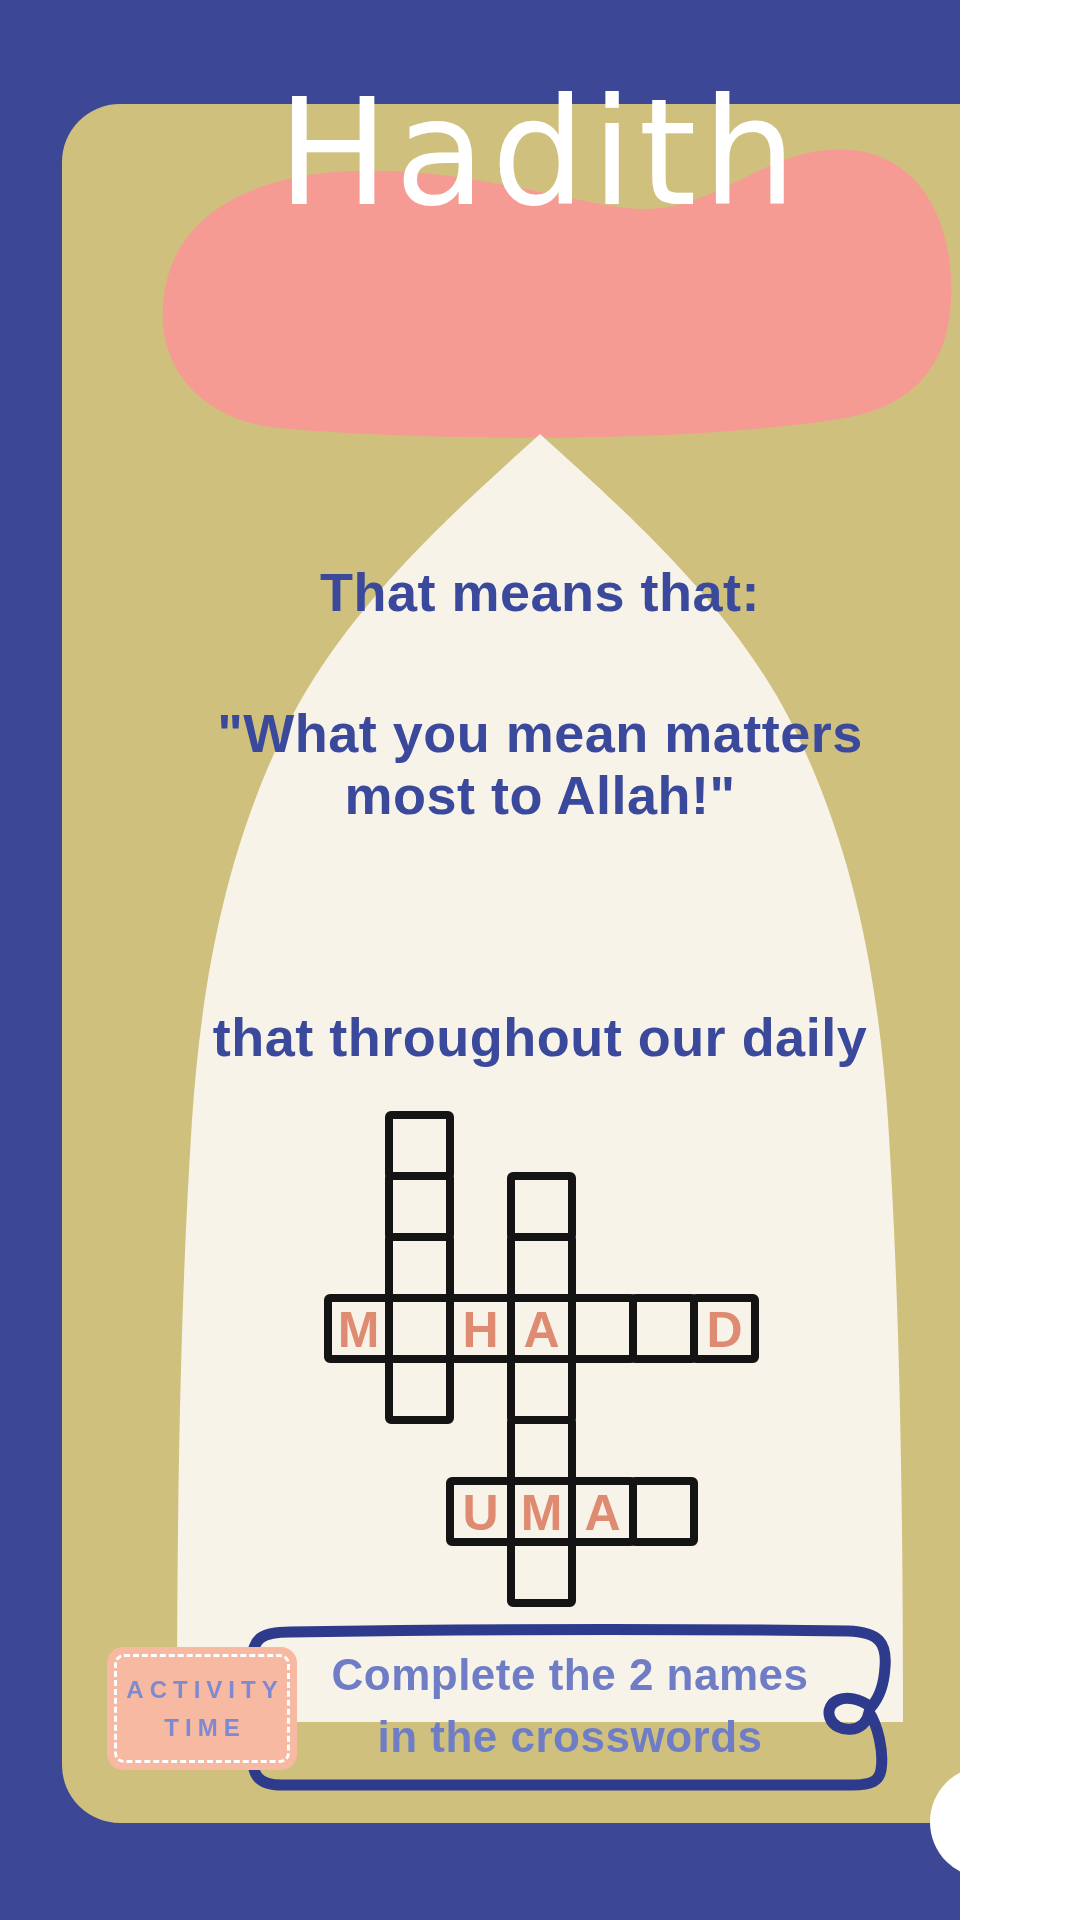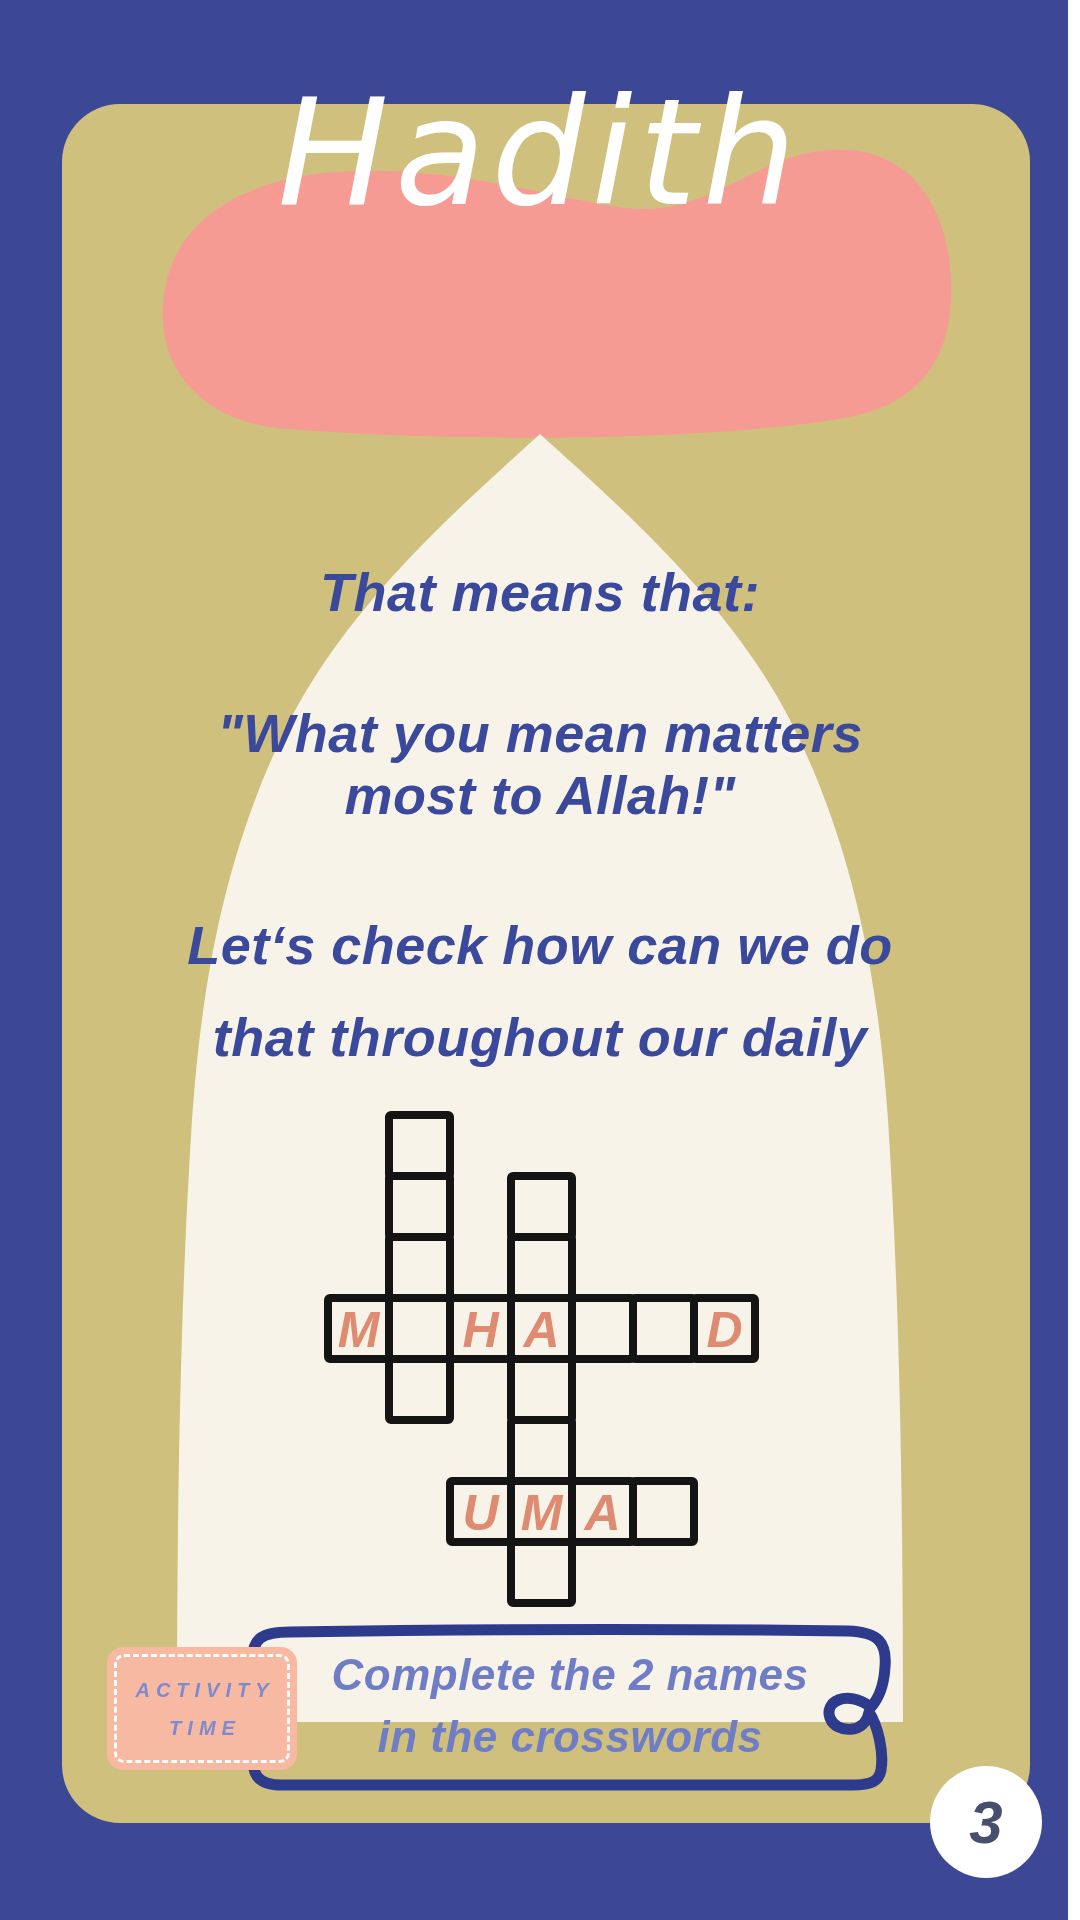--- a/index.html
+++ b/index.html
@@ -13,26 +13,25 @@
     --letter: #DE8B72;
     --grid-line: #141414;
     --box-border: #2E3A8C;
     --instruction-text: #6F7DC7;
     --badge-bg: #F8B9A2;
     --badge-text: #7D8AD0;
     --page-num: #474F6E;
   }
   .canvas {
     position: relative;
-    width: 1068px;
+    width: 960px;
     height: 1920px;
     background: var(--bg);
     overflow: hidden;
     font-family: "DejaVu Sans", sans-serif;
-    font-style: italic;
   }
   .card {
     position: absolute;
     left: 62px; top: 104px;
     width: 968px; height: 1719px;
     background: var(--card);
     border-radius: 58px;
   }
   .shape-svg {
     position: absolute;
@@ -102,21 +101,21 @@
     border: 3px dashed #FFFFFF;
     border-radius: 10px;
     display: flex;
     flex-direction: column;
     justify-content: center;
     align-items: center;
     gap: 10px;
     color: var(--badge-text);
     font-family: "Liberation Sans", sans-serif;
     font-weight: 700;
-    font-size: 20px;
+    font-size: 24px;
     line-height: 28px;
     letter-spacing: 6px;
     text-indent: 6px;
   }
   .page-circle {
     position: absolute;
     left: 930px; top: 1766px;
     width: 112px; height: 112px;
     background: #FFFFFF;
     border-radius: 50%;
@@ -155,21 +154,20 @@
          C 728 600, 618 505, 540 434 Z"></path>
   </svg>
 
   <div class="title-block">
     <div>Hadith</div>
   </div>
 
   <div class="body-line intro">That means that:</div>
   <div class="body-line quote1">"What you mean matters</div>
   <div class="body-line quote2">most to Allah!"</div>
-  <div class="body-line prompt1">Let‘s check how can we do</div>
   <div class="body-line prompt2">that throughout our daily</div>
 
   <svg id="crossword" class="crossword-svg" viewBox="0 0 1080 1920">
       <rect x="389" y="1115" width="61" height="61" fill="#F7F3E8" stroke="#141414" stroke-width="8" stroke-linejoin="round" rx="2"></rect>
       <rect x="389" y="1176" width="61" height="61" fill="#F7F3E8" stroke="#141414" stroke-width="8" stroke-linejoin="round" rx="2"></rect>
       <rect x="389" y="1237" width="61" height="61" fill="#F7F3E8" stroke="#141414" stroke-width="8" stroke-linejoin="round" rx="2"></rect>
       <rect x="389" y="1298" width="61" height="61" fill="#F7F3E8" stroke="#141414" stroke-width="8" stroke-linejoin="round" rx="2"></rect>
       <rect x="389" y="1359" width="61" height="61" fill="#F7F3E8" stroke="#141414" stroke-width="8" stroke-linejoin="round" rx="2"></rect>
       <rect x="511" y="1176" width="61" height="61" fill="#F7F3E8" stroke="#141414" stroke-width="8" stroke-linejoin="round" rx="2"></rect>
       <rect x="511" y="1237" width="61" height="61" fill="#F7F3E8" stroke="#141414" stroke-width="8" stroke-linejoin="round" rx="2"></rect>

